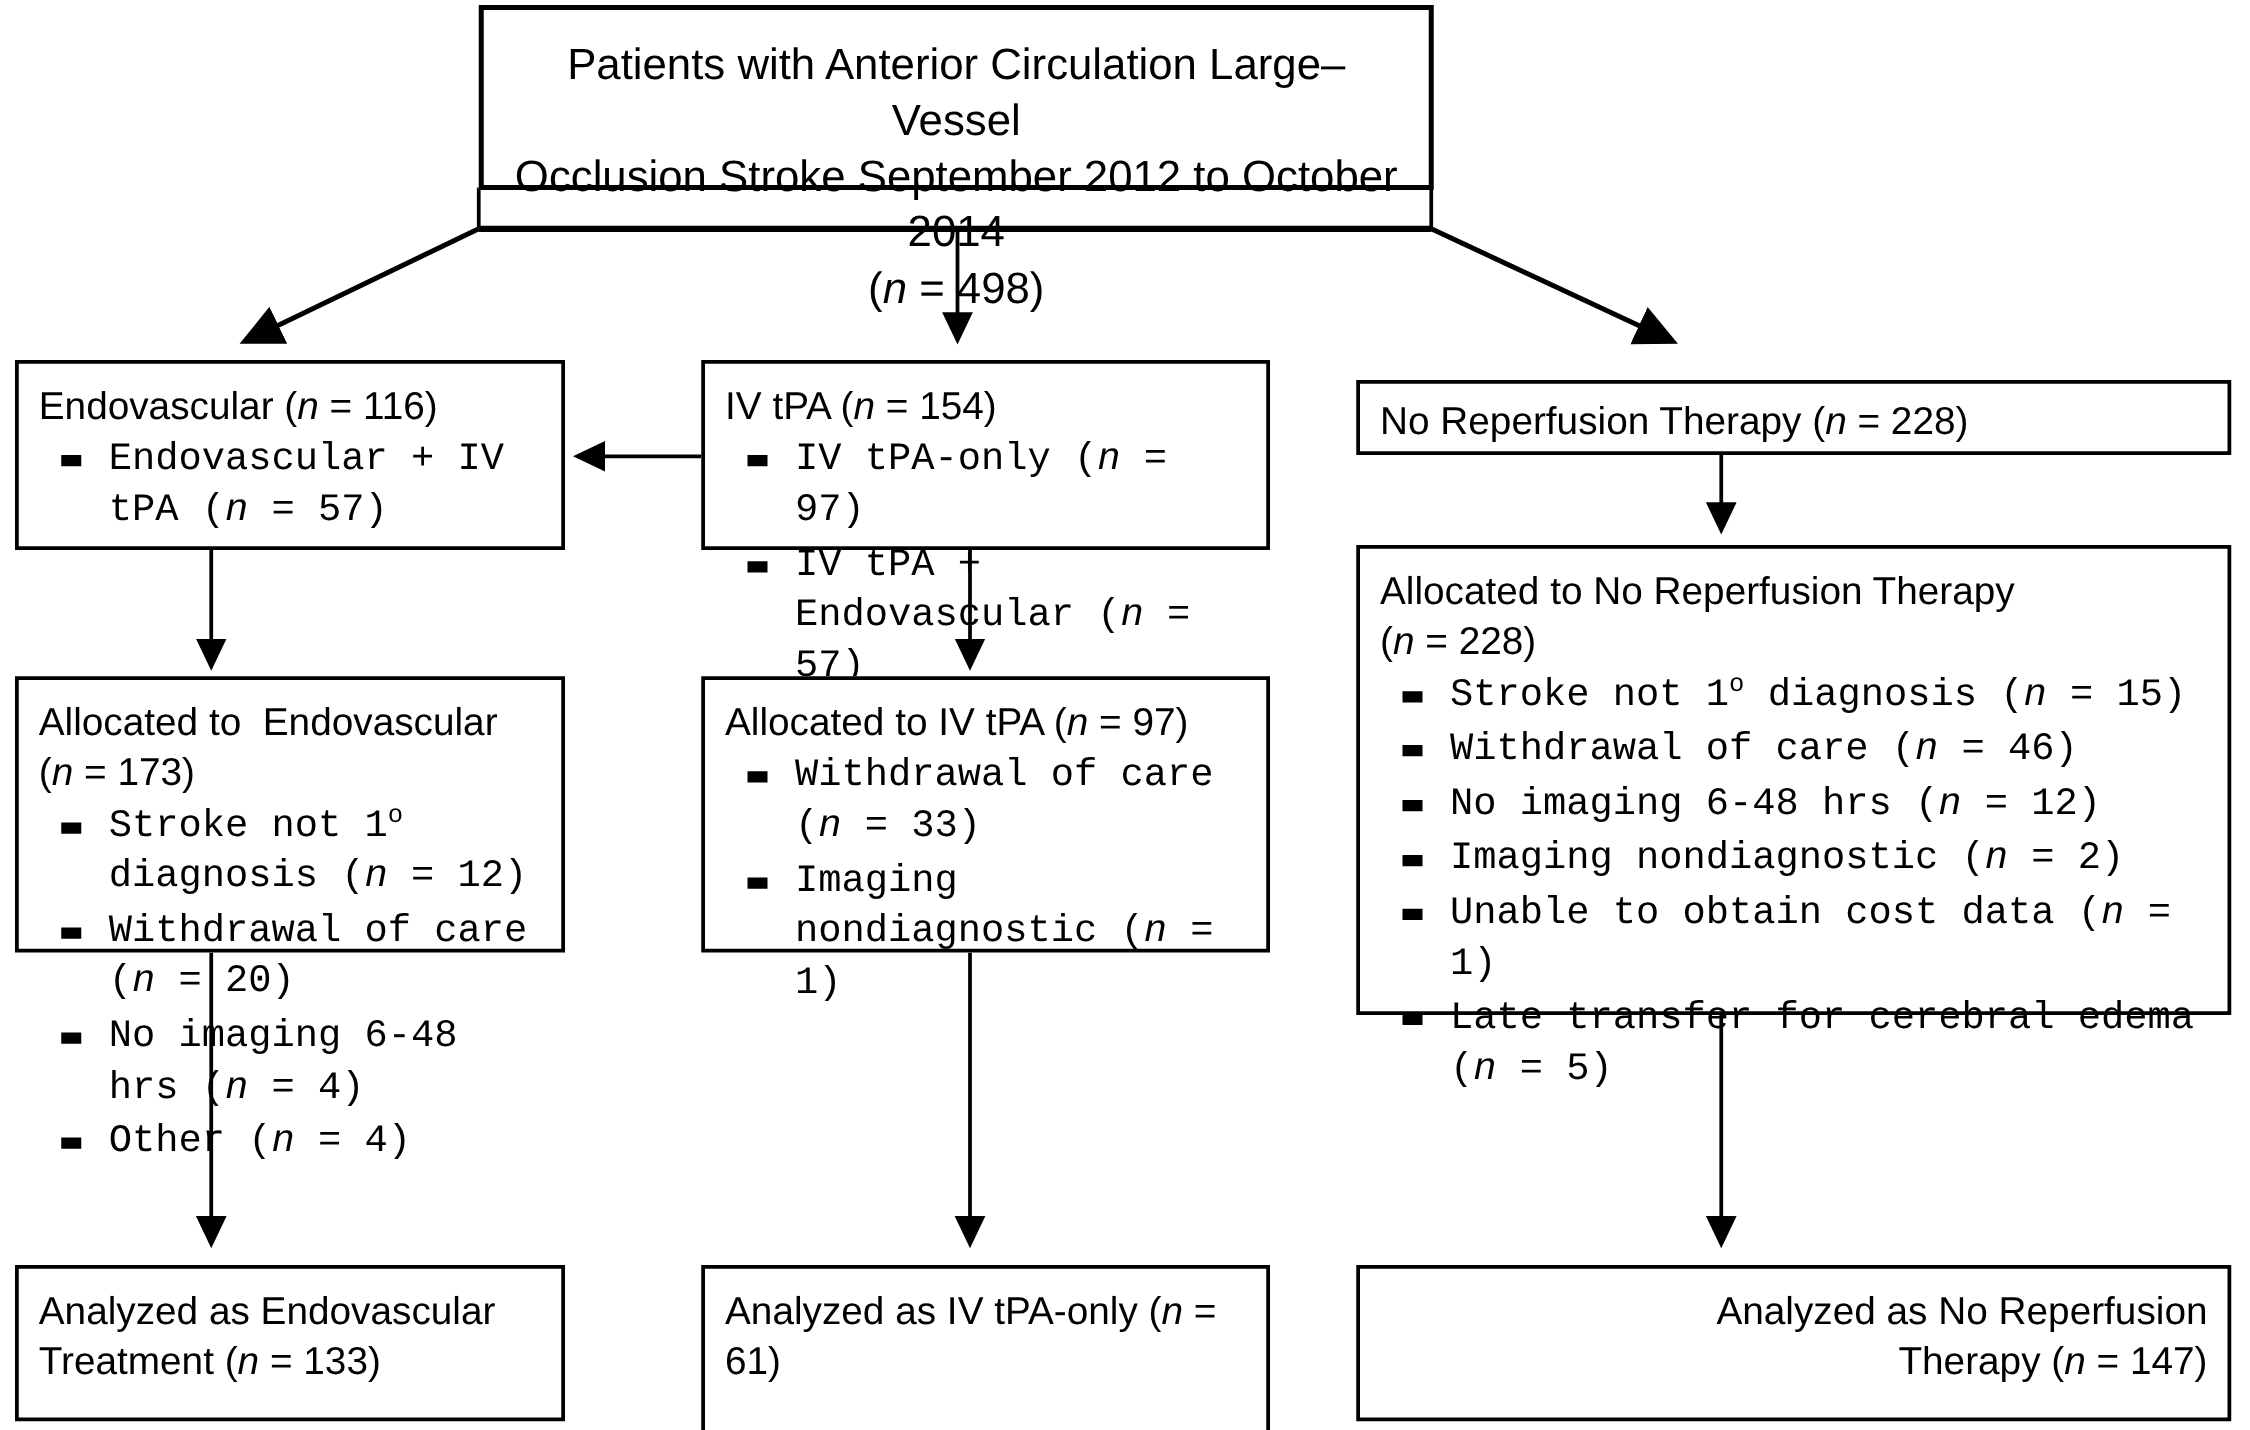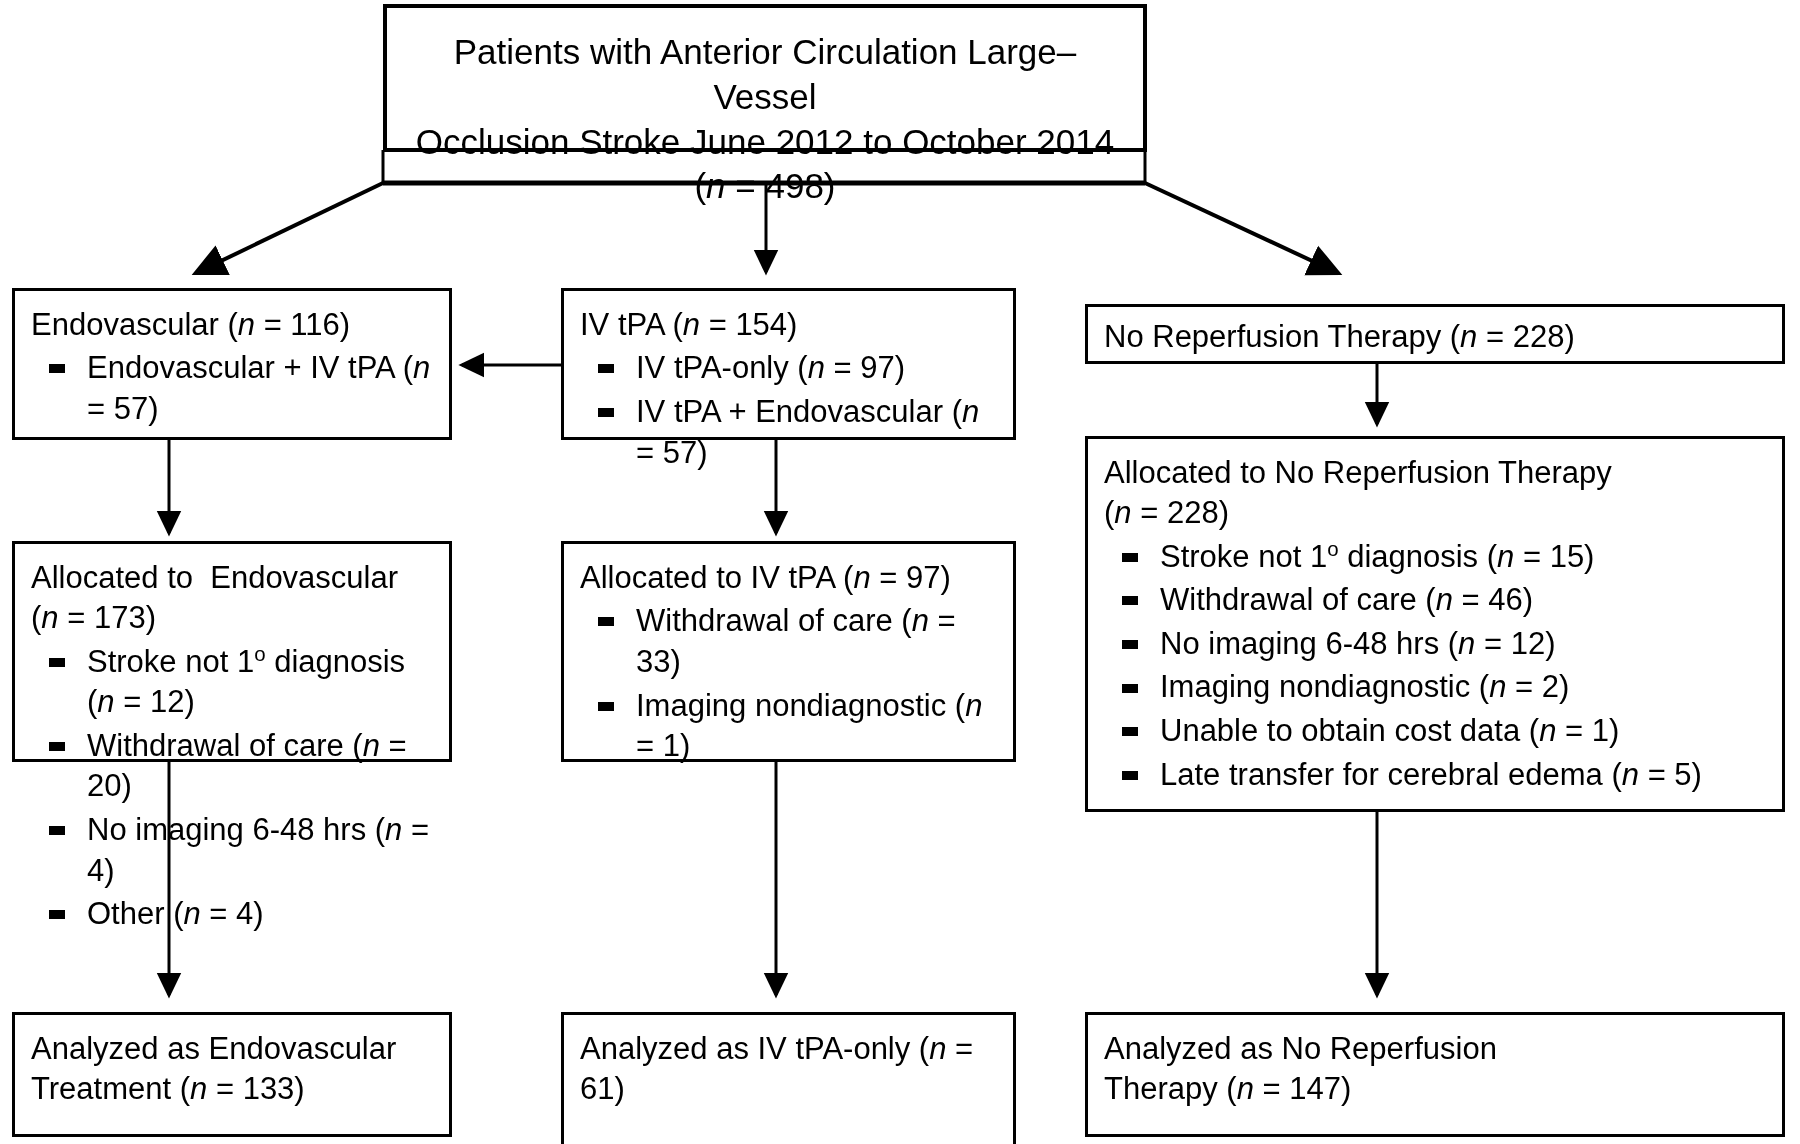--- a/index.html
+++ b/index.html
@@ -44,20 +44,21 @@
   }
   .box .headline {
     font-size: 31px;
     line-height: 1.30;
     white-space: pre-wrap;
   }
   .blist {
     list-style: none;
     margin: 2px 0 0 0;
     padding: 0;
+    font-family: Liberation Mono, monospace;
   }
   .blist li {
     position: relative;
     font-size: 31px;
     line-height: 1.31;
     padding-left: 56px;
     margin-top: 3px;
   }
   .blist li .bullet {
     position: absolute;
@@ -127,21 +128,21 @@
       <path d="M776,762 L776,995" stroke="#000000" stroke-width="3" fill="none" marker-end="url(#arrowhead)"></path>
     </g>
 
     <g>
       <path d="M1377,812 L1377,995" stroke="#000000" stroke-width="3" fill="none" marker-end="url(#arrowhead)"></path>
     </g>
   </svg>
 
   <div class="box title-box" style="left:383px; top:4px; width:764px; height:148px;">
     <div>Patients with Anterior Circulation Large–Vessel</div>
-    <div>Occlusion Stroke June 2012 to October 2014</div>
+    <div>Occlusion Stroke September 2012 to October 2014</div>
     <div><span>(</span><i class="nvar">n</i><span> = 498)</span></div>
   </div>
 
   <div class="box" style="left:12px; top:288px; width:440px; height:152px;">
     <div class="headline">Endovascular (<i class="nvar">n</i> = 116)</div>
     <ul class="blist">
         <li><span class="bullet"></span><span>Endovascular + IV tPA (<i class="nvar">n</i> = 57)</span></li>
       </ul>
   </div>
 
@@ -188,17 +189,17 @@
   </div>
 
   <div class="box" style="left:12px; top:1012px; width:440px; height:125px;">
     <div class="headline">Analyzed as Endovascular<br>Treatment (<i class="nvar">n</i> = 133)</div>
   </div>
 
   <div class="box" style="left:561px; top:1012px; width:455px; height:146px;">
     <div class="headline">Analyzed as IV tPA-only (<i class="nvar">n</i> = 61)</div>
   </div>
 
-  <div class="box" style="left:1085px; top:1012px; width:700px; height:125px;">
+  <div class="box" style="left:1085px; top:1012px; width:700px; height:125px;text-align:right;">
     <div class="headline">Analyzed as No Reperfusion<br>Therapy (<i class="nvar">n</i> = 147)</div>
   </div>
 
 </div>
 
 </body></html>

